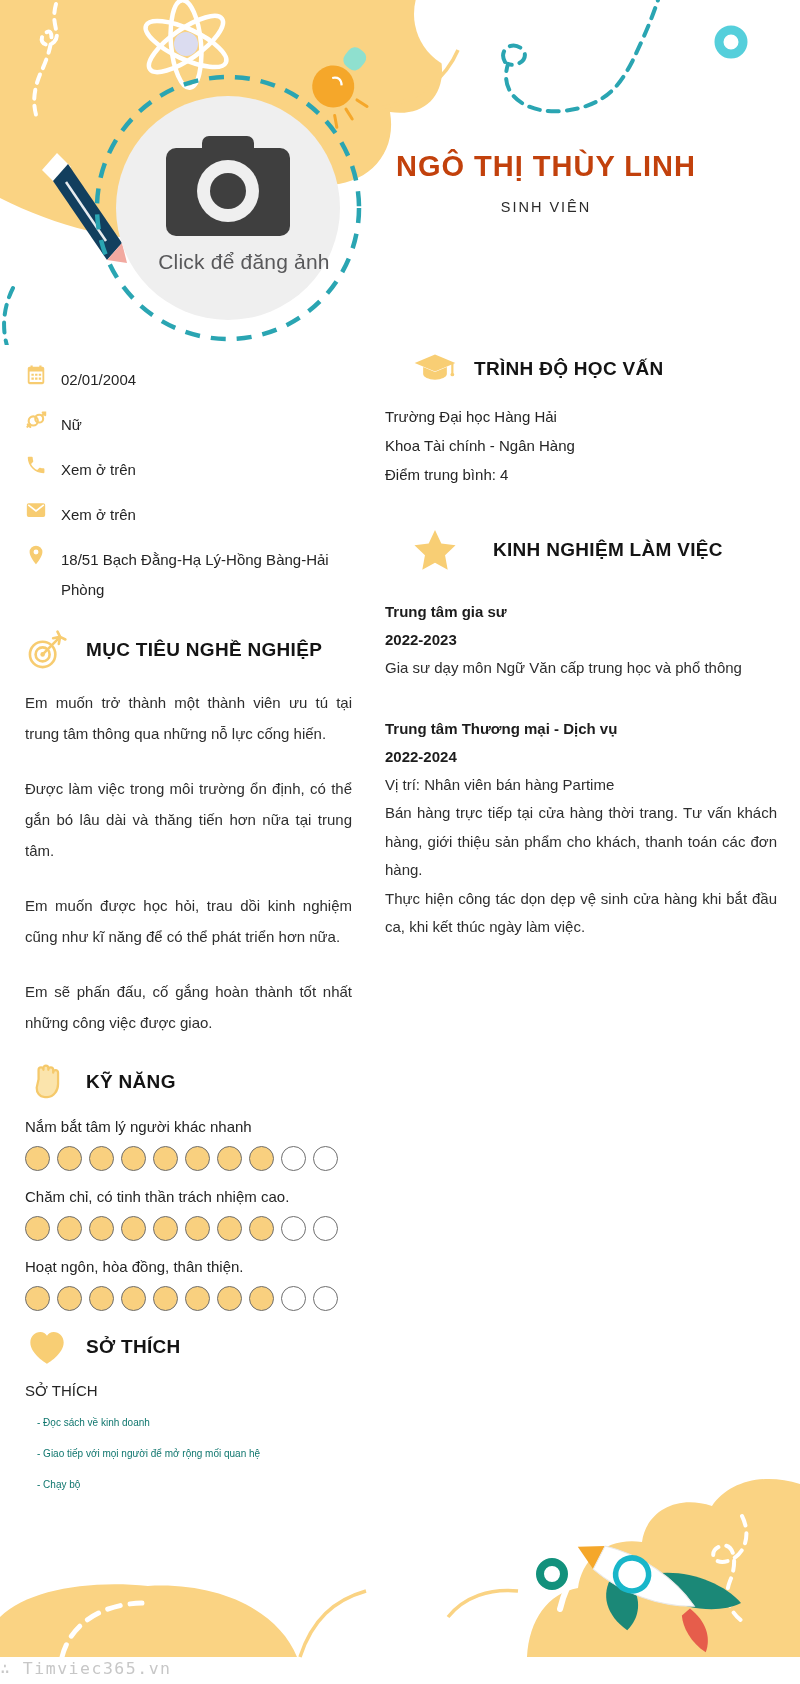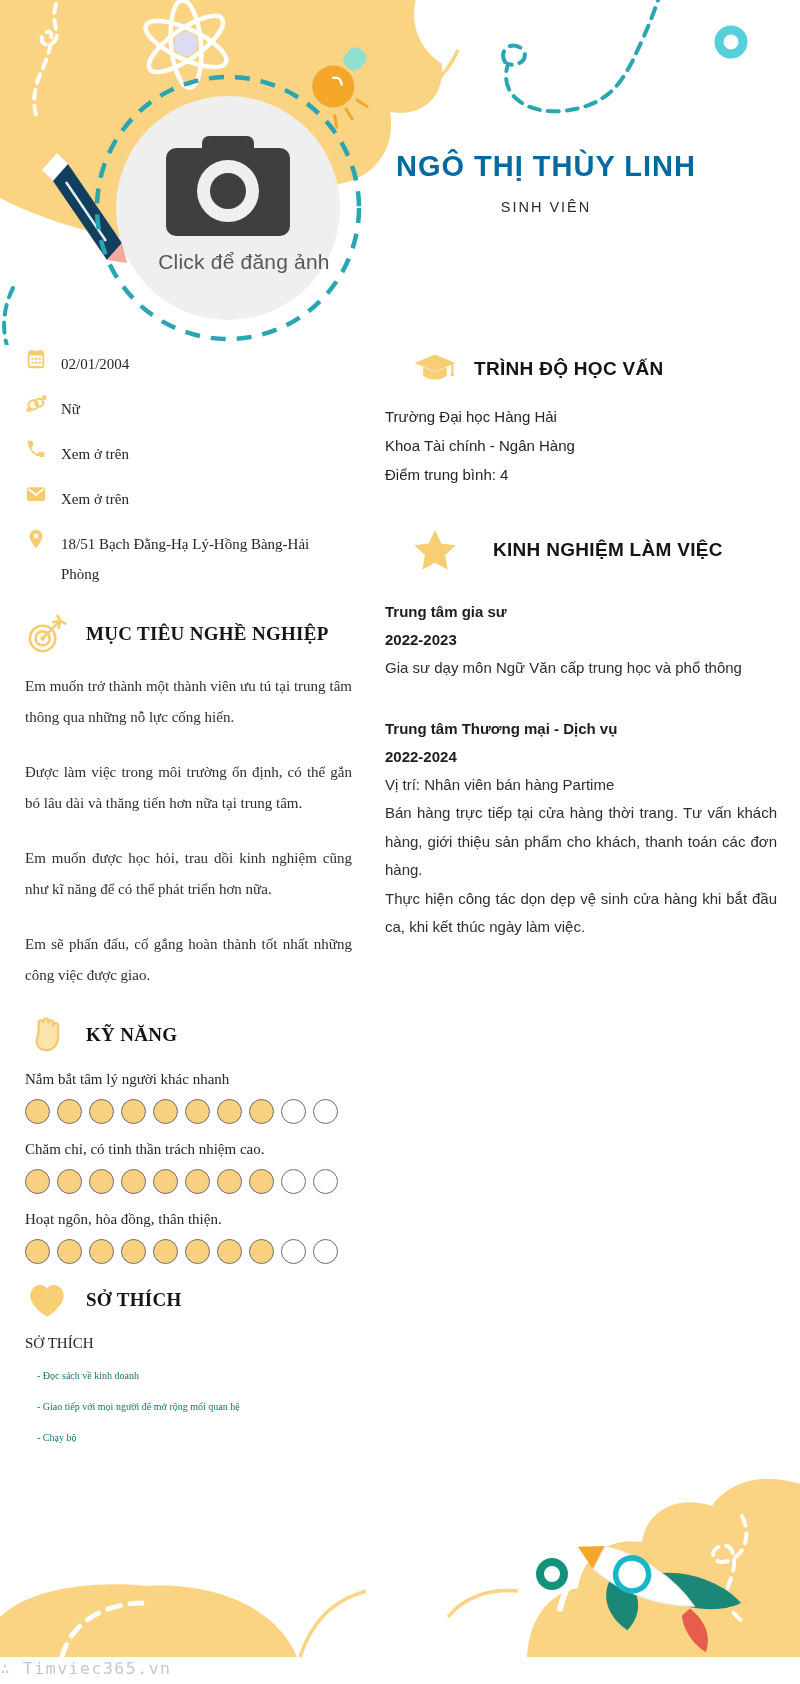--- a/index.html
+++ b/index.html
@@ -11,25 +11,25 @@
   .decor-top { position:absolute; left:0; top:0; width:800px; height:345px; z-index:1; }
   .decor-bottom { position:absolute; left:0; top:1374px; width:800px; height:310px; z-index:1; }
 
   
   .photo-btn { position:absolute; left:98px; top:78px; width:260px; height:260px; border-radius:50%; z-index:3; cursor:pointer; }
   .photo-caption { position:absolute; left:16px; top:172px; width:100%; text-align:center;
     font-size:21px; color:#58585A; letter-spacing:.2px; }
 
   
   .name-block { position:absolute; left:378px; top:150px; width:336px; text-align:center; z-index:2; }
-  .name { font-size:29px; font-weight:bold; color:#0369a1; letter-spacing:1px; }
+  .name { font-size:29px; font-weight:bold; color:#c2410c; letter-spacing:1px; }
   .subtitle { margin-top:16px; font-size:14.5px; color:#2b2b2b; letter-spacing:2px; }
 
   
-  .left-col  { position:absolute; left:25px;  top:348px; width:327px; z-index:2;font-family:Liberation Serif, serif; }
+  .left-col  { position:absolute; left:25px;  top:364px; width:327px; z-index:2; }
   .right-col { position:absolute; left:385px; top:352px; width:392px; z-index:2; }
 
   
   .contact-row { display:flex; align-items:flex-start; margin-bottom:14px; font-size:15px; color:#252525; }
   .contact-row .cicon { width:22px; height:22px; flex:0 0 22px; margin-right:14px; margin-top:0; }
   .contact-text { max-width:282px; line-height:30px; padding-top:1px; }
 
   
   .section-head { display:flex; align-items:center; gap:17px; margin:0 0 16px; }
   .section-head .hicon { width:44px; display:flex; justify-content:center; align-items:center; flex:0 0 44px; }

